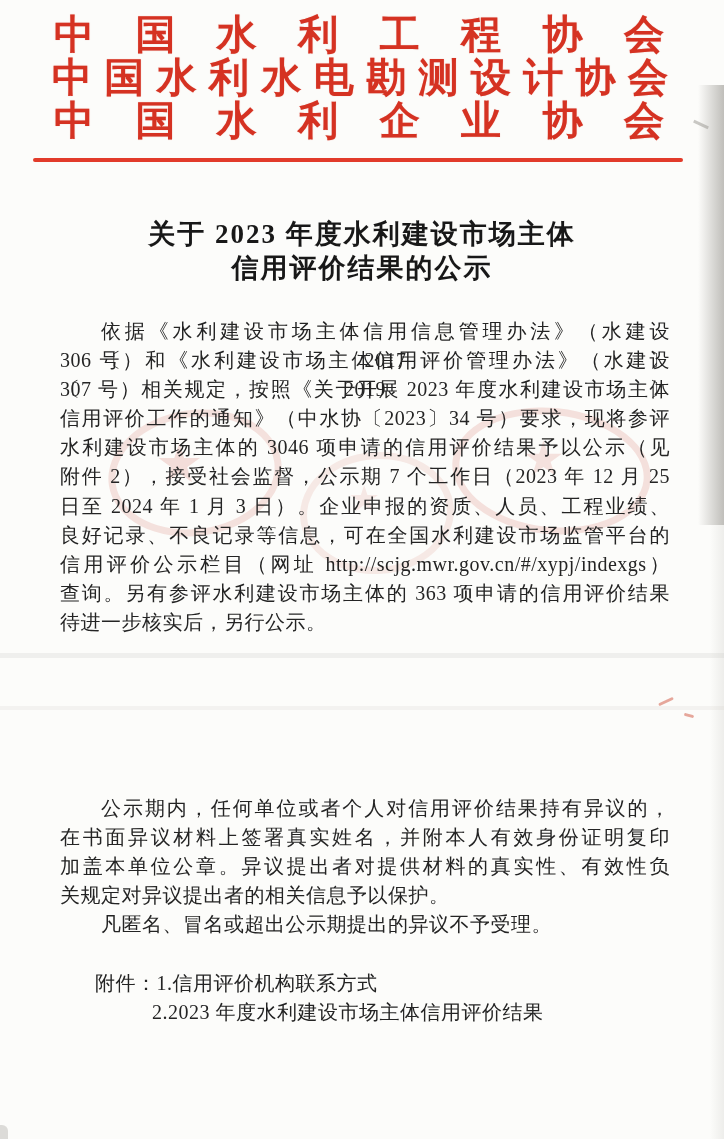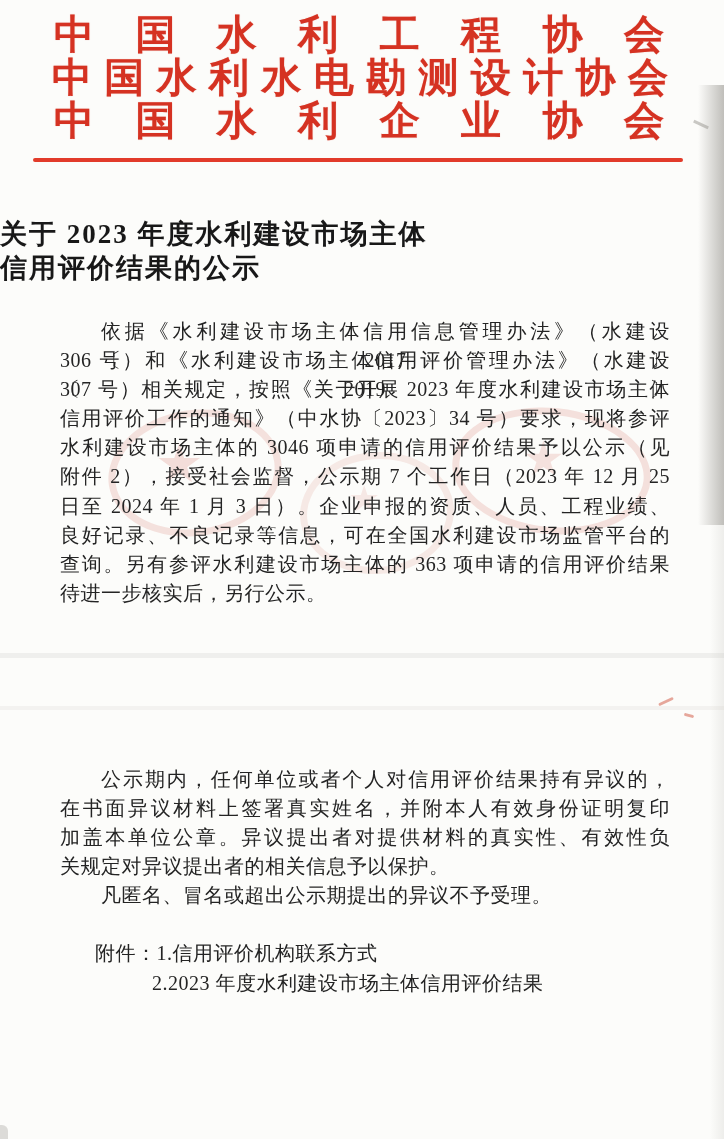--- a/index.html
+++ b/index.html
@@ -24,21 +24,21 @@
   .hl-wide{margin:0 60px 0 54px;}
   .hl-dense{margin:0 56px 0 52px;}
   .rule{
     height:4px;margin:16px 41px 0 33px;
     background:var(--rule-red,#e23b2a);
     border-radius:2px;
   }
   
   .title{
     margin:55px 0 0 0;
-    text-align:left;
+    text-align:center;
     font-size:27px;line-height:34px;
     font-weight:bold;letter-spacing:2px;
     color:#181818;
   }
   
   .body{
     margin:32px 54px 0 60px;
     font-size:20px;
     position:relative;z-index:1;
   }
@@ -142,20 +142,21 @@
 
     <section>
       <div class="ln j indent">依据《水利建设市场主体信用信息管理办法》（水建设〔2017〕</div>
       <div class="ln j">306 号）和《水利建设市场主体信用评价管理办法》（水建设〔2019〕</div>
       <div class="ln j">307 号）相关规定，按照《关于开展 2023 年度水利建设市场主体</div>
       <div class="ln j">信用评价工作的通知》（中水协〔2023〕34 号）要求，现将参评</div>
       <div class="ln j">水利建设市场主体的 3046 项申请的信用评价结果予以公示（见</div>
       <div class="ln j">附件 2），接受社会监督，公示期 7 个工作日（2023 年 12 月 25</div>
       <div class="ln j">日至 2024 年 1 月 3 日）。企业申报的资质、人员、工程业绩、</div>
       <div class="ln j">良好记录、不良记录等信息，可在全国水利建设市场监管平台的</div>
+      <div class="ln j">信用评价公示栏目（网址 http://scjg.mwr.gov.cn/#/xypj/indexgs）</div>
       <div class="ln j">查询。另有参评水利建设市场主体的 363 项申请的信用评价结果</div>
       <div class="ln">待进一步核实后，另行公示。</div>
     </section>
 
     <div class="gap-block"></div>
 
     <section>
       <div class="ln j indent">公示期内，任何单位或者个人对信用评价结果持有异议的，</div>
       <div class="ln j">在书面异议材料上签署真实姓名，并附本人有效身份证明复印</div>
       <div class="ln j">加盖本单位公章。异议提出者对提供材料的真实性、有效性负</div>

